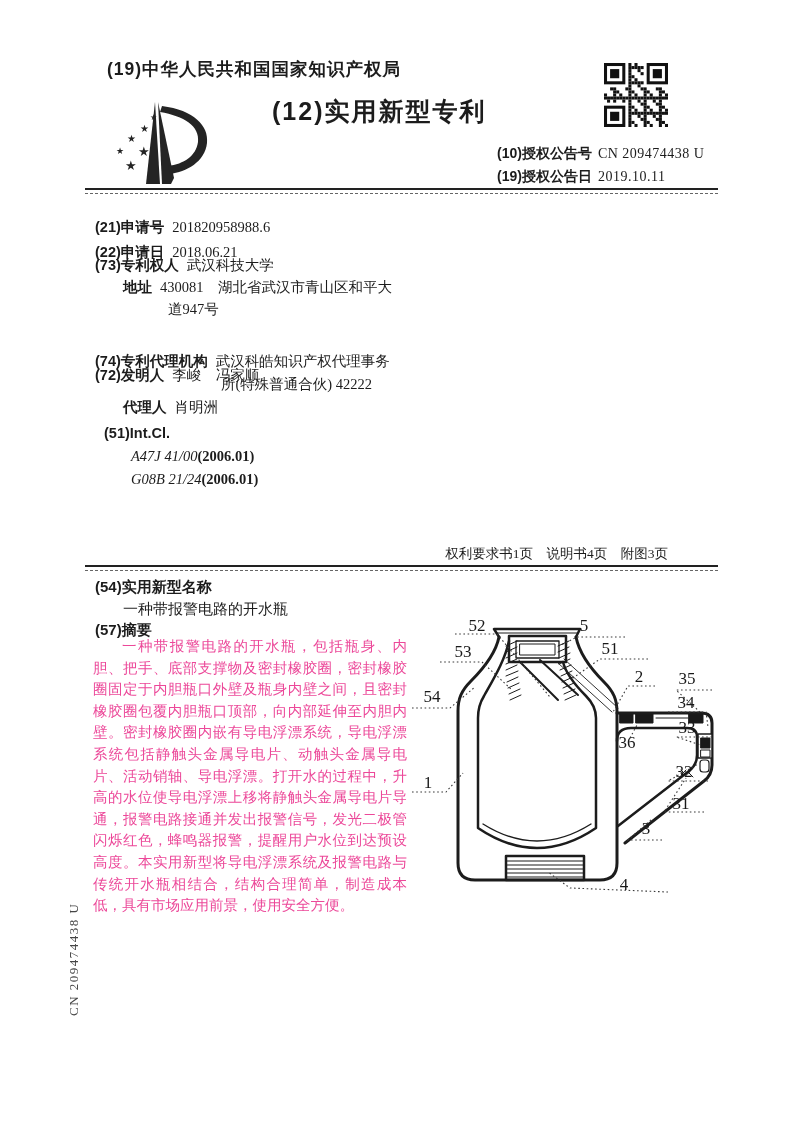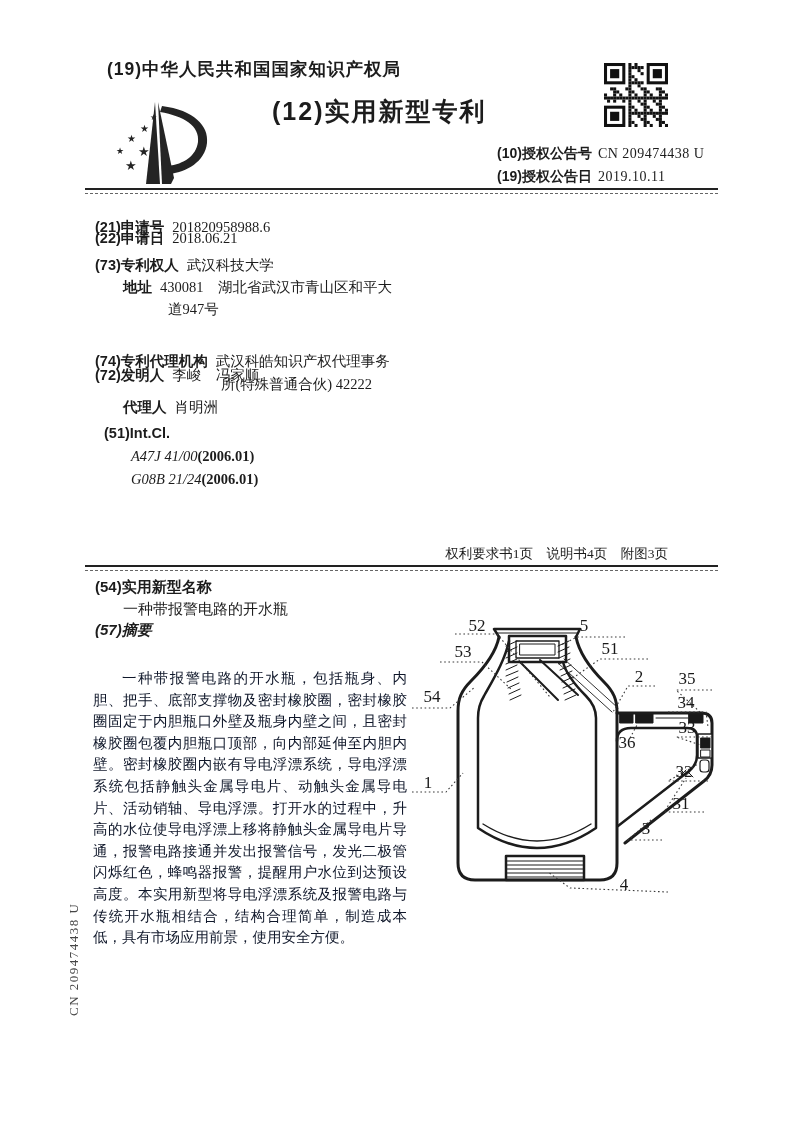--- a/index.html
+++ b/index.html
@@ -11,22 +11,22 @@
   .row{position:absolute;white-space:nowrap;font-size:14.5px;}
   .row .val{margin-left:8px;}
   .divider{position:absolute;left:85px;width:633px;height:3px;
            border-top:2.5px solid #222;border-bottom:1px dashed #666;}
   .office{font-size:17.5px;letter-spacing:1px;}
   .doctitle{font-size:25px;letter-spacing:2px;}
   .pubrow{position:absolute;white-space:nowrap;font-size:14px;}
   .pubrow .val{margin-left:6px;letter-spacing:.5px;}
   .ipc{font-style:italic;font-weight:normal;text-align:center;}
   .ipcver{font-style:normal;font-weight:bold;}
-  .abstract{position:absolute;left:93px;top:668px;width:314px;font-size:14.5px;
-            line-height:21.6px;text-align:justify;text-indent:2em;color:#0f172a;}
+  .abstract{position:absolute;left:93px;top:636px;width:314px;font-size:14.5px;
+            line-height:21.6px;text-align:justify;text-indent:2em;color:#ec4899;}
   .pages{position:absolute;top:545px;right:132px;font-size:13.5px;white-space:nowrap;}
   .sidecode{position:absolute;left:66px;top:1016px;transform:rotate(-90deg);
             transform-origin:0 0;font-size:13px;letter-spacing:1.5px;color:#454545;
             white-space:nowrap;}
   svg text.ref{font-family:"Liberation Serif","DejaVu Serif",serif;font-size:17px;fill:#191919;}
 </style>
 </head>
 <body>
 
 <div class="abs office lbl" style="left:95px;top:57px;margin-left:12px;">(19)中华人民共和国国家知识产权局</div>
@@ -194,21 +194,21 @@
 </div>
 <div class="pubrow" style="left:497px;top:168px;">
   <span class="lbl">(19)授权公告日</span><span class="val">2019.10.11</span>
 </div>
 
 <div class="divider" style="top:188px;"></div>
 
 <div class="row" style="left:95px;top:201px;margin-top:17px;">
   <span class="lbl">(21)申请号</span><span class="val">201820958988.6</span>
 </div>
-<div class="row" style="left:95px;top:229px;text-align:center;">
+<div class="row" style="left:95px;top:243px;text-align:center;">
   <span class="lbl">(22)申请日</span><span class="val">2018.06.21</span>
 </div>
 <div class="row" style="left:95px;top:256px;">
   <span class="lbl">(73)专利权人</span><span class="val">武汉科技大学</span>
 </div>
 <div class="row" style="left:123px;top:278px;">
   <span class="lbl">地址</span><span class="val">430081　湖北省武汉市青山区和平大</span>
 </div>
 <div class="row" style="left:160px;top:300px;">
   <span class="val">道947号</span>
@@ -234,21 +234,21 @@
 <div class="row" style="left:123px;top:471px;">
   <span class="val ipc">G08B 21/24</span><span class="val ipcver" style="margin-left:0;">(2006.01)</span>
 </div>
 
 <div class="pages">权利要求书1页　说明书4页　附图3页</div>
 
 <div class="divider" style="top:565px;"></div>
 
 <div class="row lbl" style="left:95px;top:578px;font-size:15px;">(54)实用新型名称</div>
 <div class="row" style="left:123px;top:600px;font-size:15px;">一种带报警电路的开水瓶</div>
-<div class="row lbl" style="left:95px;top:621px;font-size:15px;font-style:italic;">(57)摘要</div>
+<div class="row lbl" style="left:95px;top:621px;font-size:15px;">(57)摘要</div>
 
 <div class="abstract">一种带报警电路的开水瓶，包括瓶身、内胆、把手、底部支撑物及密封橡胶圈，密封橡胶圈固定于内胆瓶口外壁及瓶身内壁之间，且密封橡胶圈包覆内胆瓶口顶部，向内部延伸至内胆内壁。密封橡胶圈内嵌有导电浮漂系统，导电浮漂系统包括静触头金属导电片、动触头金属导电片、活动销轴、导电浮漂。打开水的过程中，升高的水位使导电浮漂上移将静触头金属导电片导通，报警电路接通并发出报警信号，发光二极管闪烁红色，蜂鸣器报警，提醒用户水位到达预设高度。本实用新型将导电浮漂系统及报警电路与传统开水瓶相结合，结构合理简单，制造成本低，具有市场应用前景，使用安全方便。</div>
 
 <svg class="abs" style="left:400px;top:598px;" width="340" height="345" viewBox="400 598 340 345">
   <g fill="none" stroke="#1c1c1c" stroke-linecap="round" stroke-linejoin="round">
 
     <path stroke-width="3" d="M 499,637 C 496,652 484,668 471,681 C 461,691 458,699 458,711 L 458,863 Q 458,880 475,880 L 600,880 Q 617,880 617,863 L 617,712 C 617,700 614,692 604,682 C 591,669 579,652 576,637"></path>
 
     <path stroke-width="2.5" d="M 499,637 L 494,629 L 580,629 L 576,637"></path>
     <path stroke-width="1.2" d="M 497,633 L 577,633"></path>

